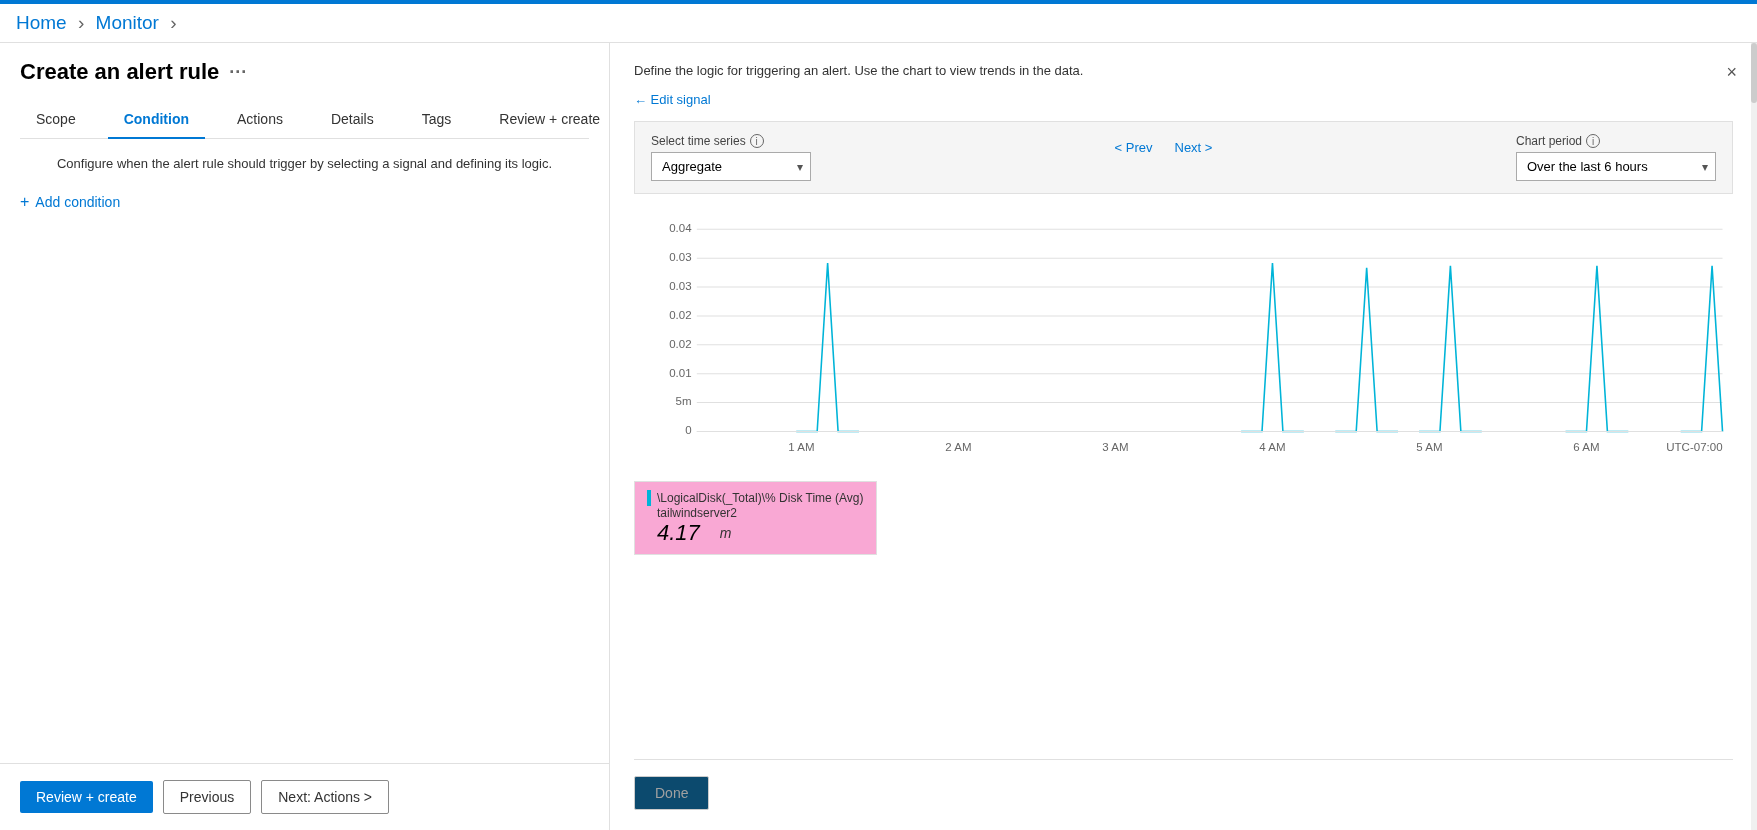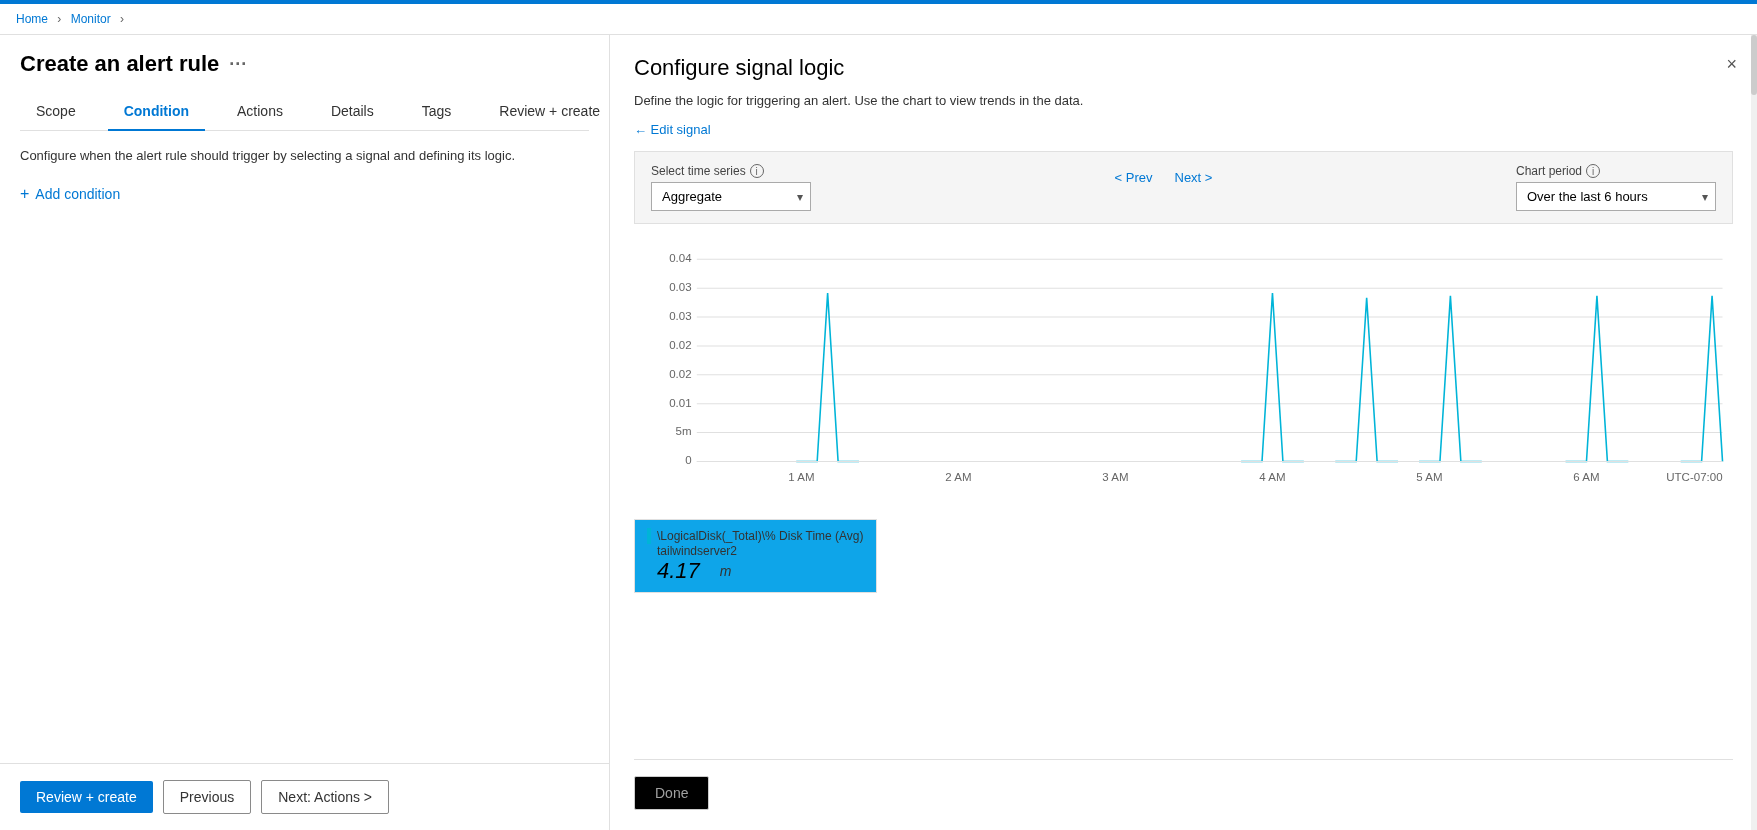--- a/index.html
+++ b/index.html
@@ -5,21 +5,21 @@
     * { box-sizing: border-box; margin: 0; padding: 0; }
     body { font-family: 'Segoe UI', Arial, sans-serif; font-size: 14px; color: #333; background: #fff; display: flex; flex-direction: column; height: 830px; overflow: hidden; }
 
     .top-bar {
       background: #0078d4;
       height: 4px;
     }
 
     .breadcrumb-bar {
       padding: 8px 16px;
-      font-size: 12px;
+      font-size: 19px;
       color: #0078d4;
       border-bottom: 1px solid #e0e0e0;
       background: #fff;
     }
     .breadcrumb-bar a { color: #0078d4; text-decoration: none; }
     .breadcrumb-sep { margin: 0 6px; color: #666; }
 
     .main-layout {
       display: flex;
       flex: 1;
@@ -82,20 +82,21 @@
       padding: 16px 20px;
       flex: 1;
       overflow-y: auto;
     }
 
     .condition-desc {
       font-size: 13px;
       color: #333;
       margin-bottom: 20px;
       line-height: 1.4;
+      text-align: center;
     }
 
     .add-condition-btn {
       display: flex;
       align-items: center;
       gap: 6px;
       color: #0078d4;
       font-size: 14px;
       cursor: pointer;
       background: none;
@@ -282,23 +283,23 @@
 
     .chart-svg {
       width: 100%;
       height: 260px;
     }
 
     .chart-legend {
       display: flex;
       flex-direction: column;
       gap: 2px;
-      margin-top: 16px;
+      margin-top: 8px;
       padding: 8px 12px;
-      background: #0ea5e9;
+      background: #f9a8d4;
       border: 1px solid #e0e0e0;
       display: inline-block;
     }
 
     .legend-line1 {
       font-size: 12px;
       color: #333;
       display: flex;
       align-items: center;
       gap: 6px;
@@ -326,21 +327,21 @@
       color: #333;
     }
 
     .right-footer {
       padding-top: 16px;
       border-top: 1px solid #e0e0e0;
       margin-top: 8px;
     }
 
     .btn-done {
-      background: #000000;
+      background: #0c4a6e;
       color: #a0a0a0;
       border: 1px solid #ccc;
       padding: 8px 20px;
       font-size: 14px;
       cursor: not-allowed;
       border-radius: 2px;
     }
 
     .scrollbar-right {
       position: absolute;
@@ -400,21 +401,20 @@
     <div class="left-footer">
       <button class="btn-primary">Review + create</button>
       <button class="btn-secondary">Previous</button>
       <button class="btn-secondary">Next: Actions &gt;</button>
     </div>
   </div>
 
   <div class="right-panel">
     <button class="right-close-btn">×</button>
 
-    <h2 class="right-panel-title">Configure signal logic</h2>
 
     <p class="right-desc">Define the logic for triggering an alert. Use the chart to view trends in the data.</p>
 
     <a class="edit-signal-link">
       <span>← Edit signal</span>
     </a>
 
 
     <div class="chart-controls">
       <div class="control-group">

